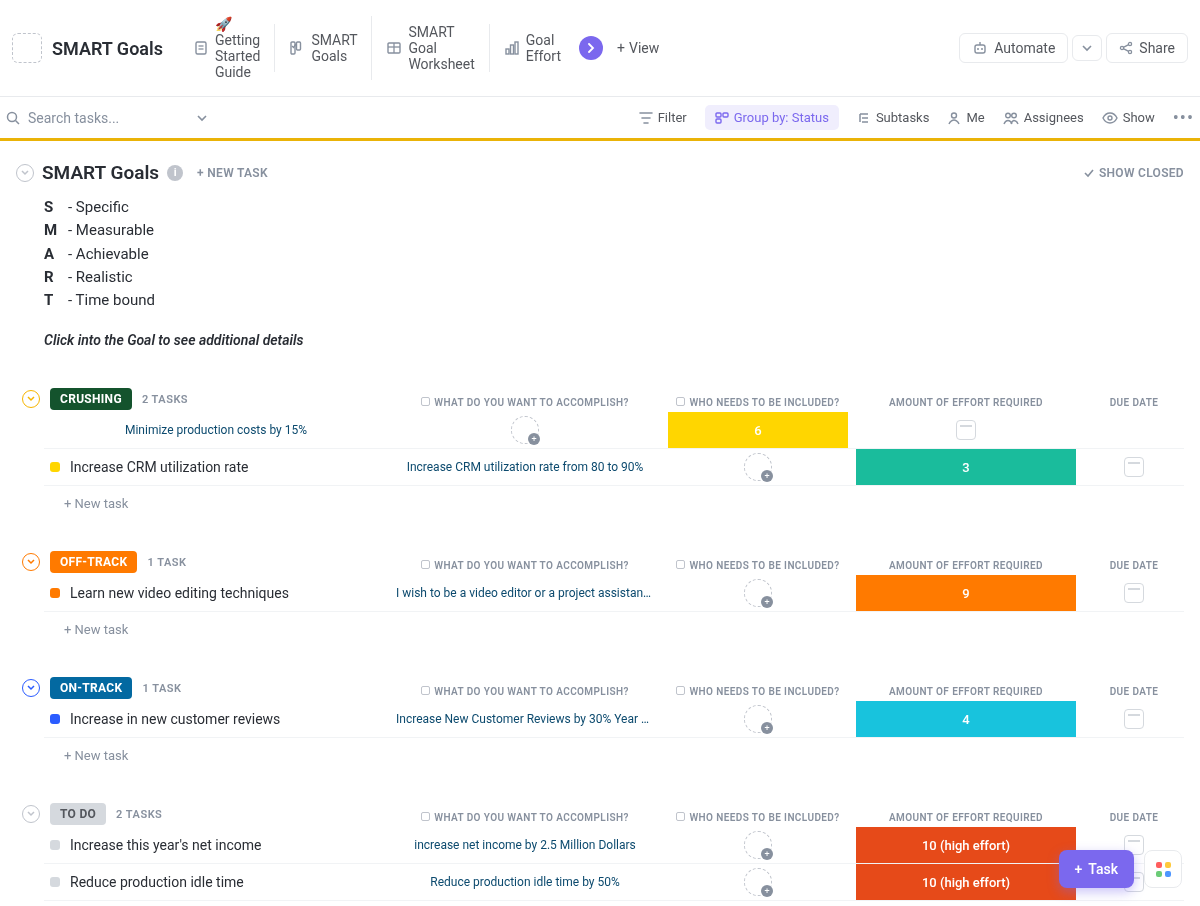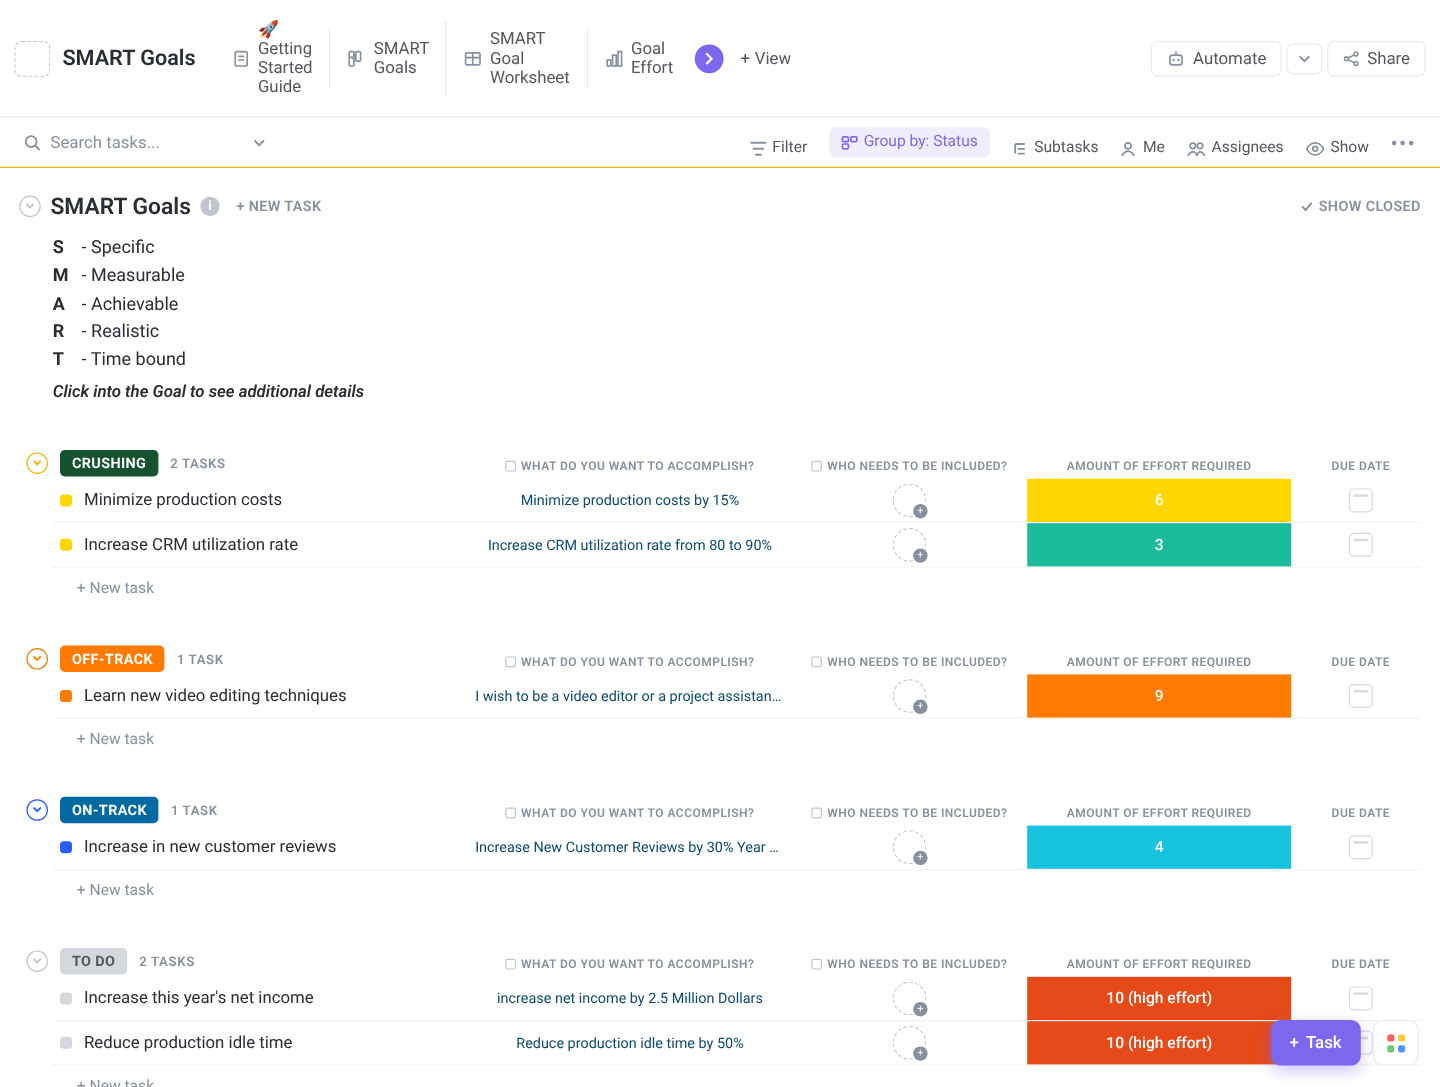--- a/index.html
+++ b/index.html
@@ -10,39 +10,39 @@
 .tabs{display:flex;align-items:center;gap:0;flex:1}
 .tab{display:flex;align-items:center;gap:6px;padding:8px 14px;color:#54575d;font-size:14px;cursor:pointer;position:relative;border-left:1px solid #e8eaed}
 .tab:first-child{border-left:none}
 .tab.active{color:#7b68ee}
 .tab.active::after{content:"";position:absolute;bottom:-9px;left:12px;right:12px;height:2px;background:#7b68ee}
 .tab-icon{width:16px;height:16px;flex-shrink:0}
 .circle-btn{width:24px;height:24px;border-radius:50%;background:#7b68ee;display:flex;align-items:center;justify-content:center;cursor:pointer}
 .view-add{display:flex;align-items:center;gap:4px;color:#54575d;cursor:pointer;padding:6px 10px}
 .btn-outline{border:1px solid #e8eaed;border-radius:6px;padding:6px 12px;display:flex;align-items:center;gap:6px;color:#54575d;cursor:pointer;background:#fff}
 .caret-box{border:1px solid #e8eaed;border-radius:6px;padding:6px 8px;cursor:pointer}
-.toolbar{display:flex;align-items:center;padding:8px 20px;border-bottom:1px solid #eab308;gap:28px}
+.toolbar{display:flex;align-items:center;padding:8px 6px;border-bottom:3px solid #eab308;gap:28px}
 .search-box{display:flex;align-items:center;gap:8px;color:#87909e;flex:0 0 200px;position:relative}
 .search-input{border:none;outline:none;font-size:14px;width:160px;color:#54575d}
 .search-input::placeholder{color:#87909e}
 .search-caret{color:#87909e;margin-left:auto}
-.toolbar-right{display:flex;align-items:flex-end;gap:18px;margin-left:auto;color:#54575d;font-size:13px}
+.toolbar-right{display:flex;align-items:center;gap:18px;margin-left:auto;color:#54575d;font-size:13px}
 .tb-item{display:flex;align-items:center;gap:5px;cursor:pointer}
 .pill{background:#f0eefd;color:#7b68ee;padding:5px 10px;border-radius:5px;font-size:13px}
 .content{padding:20px 16px 120px 16px}
 .list-header{display:flex;align-items:center;gap:8px;margin-bottom:12px}
 .chevron-circle{width:18px;height:18px;border:1.5px solid #c0c4cc;border-radius:50%;display:flex;align-items:center;justify-content:center;flex-shrink:0}
 .list-title{font-size:19px;font-weight:600}
 .info-circle{width:16px;height:16px;border-radius:50%;background:#c0c4cc;color:#fff;font-size:11px;display:flex;align-items:center;justify-content:center;font-weight:700}
 .new-task-link{color:#87909e;font-size:12px;font-weight:600;letter-spacing:.3px;cursor:pointer;margin-left:6px}
 .show-closed{margin-left:auto;color:#87909e;font-size:12px;font-weight:600;letter-spacing:.3px;display:flex;align-items:center;gap:4px;cursor:pointer}
 .desc{padding-left:28px;margin-bottom:8px}
 .desc-row{display:flex;gap:6px;font-size:15px;line-height:1.55}
 .desc-row b{font-weight:700;width:18px;flex-shrink:0}
-.click-hint{font-style:italic;font-weight:600;margin-top:8px;margin-bottom:40px}
+.click-hint{font-style:italic;font-weight:600;margin-top:20px;margin-bottom:40px}
 .group{margin-bottom:40px;padding-left:28px}
 .group-head{display:flex;align-items:center;gap:10px;margin-bottom:2px}
 .group-chevron{width:18px;height:18px;border:1.5px solid;border-radius:50%;display:flex;align-items:center;justify-content:center;margin-left:-28px}
 .status-pill{padding:4px 10px;border-radius:4px;font-size:12px;font-weight:700;color:#fff;letter-spacing:.3px}
 .task-count{color:#87909e;font-size:11px;font-weight:600;letter-spacing:.5px}
 .cols{display:grid;grid-template-columns:1fr 270px 180px 220px 100px;align-items:center;gap:8px;padding-left:6px}
 .col-headers{color:#87909e;font-size:10px;font-weight:600;letter-spacing:.4px;text-align:center;padding:8px 0 4px 0}
 .col-headers>div{display:flex;align-items:flex-start;justify-content:center;gap:4px}
 .sq{width:9px;height:9px;border:1.5px solid #c0c4cc;border-radius:2px;flex-shrink:0}
 .task-row{border-bottom:1px solid #f1f3f5;min-height:36px}
@@ -269,24 +269,20 @@
               <span>AMOUNT OF EFFORT REQUIRED</span>
             </div>
           </div>
       <div class="col-headers">
             <div>
               <span>DUE DATE</span>
             </div>
           </div>
     </div>
     <div class="cols task-row">
-      <div class="task-name-cell">
-        <div class="status-square" style="background:#ffd600"></div>
-        <div class="task-name">Minimize production costs</div>
-      </div>
       <div class="task-desc">Minimize production costs by 15%</div>
       <div>
             <div class="assignee"></div>
           </div>
       <div class="effort-cell" style="background:#ffd600">6</div>
       <div class="date-cell">
             <div class="date-icon"></div>
           </div>
     </div>
         <div class="cols task-row">

